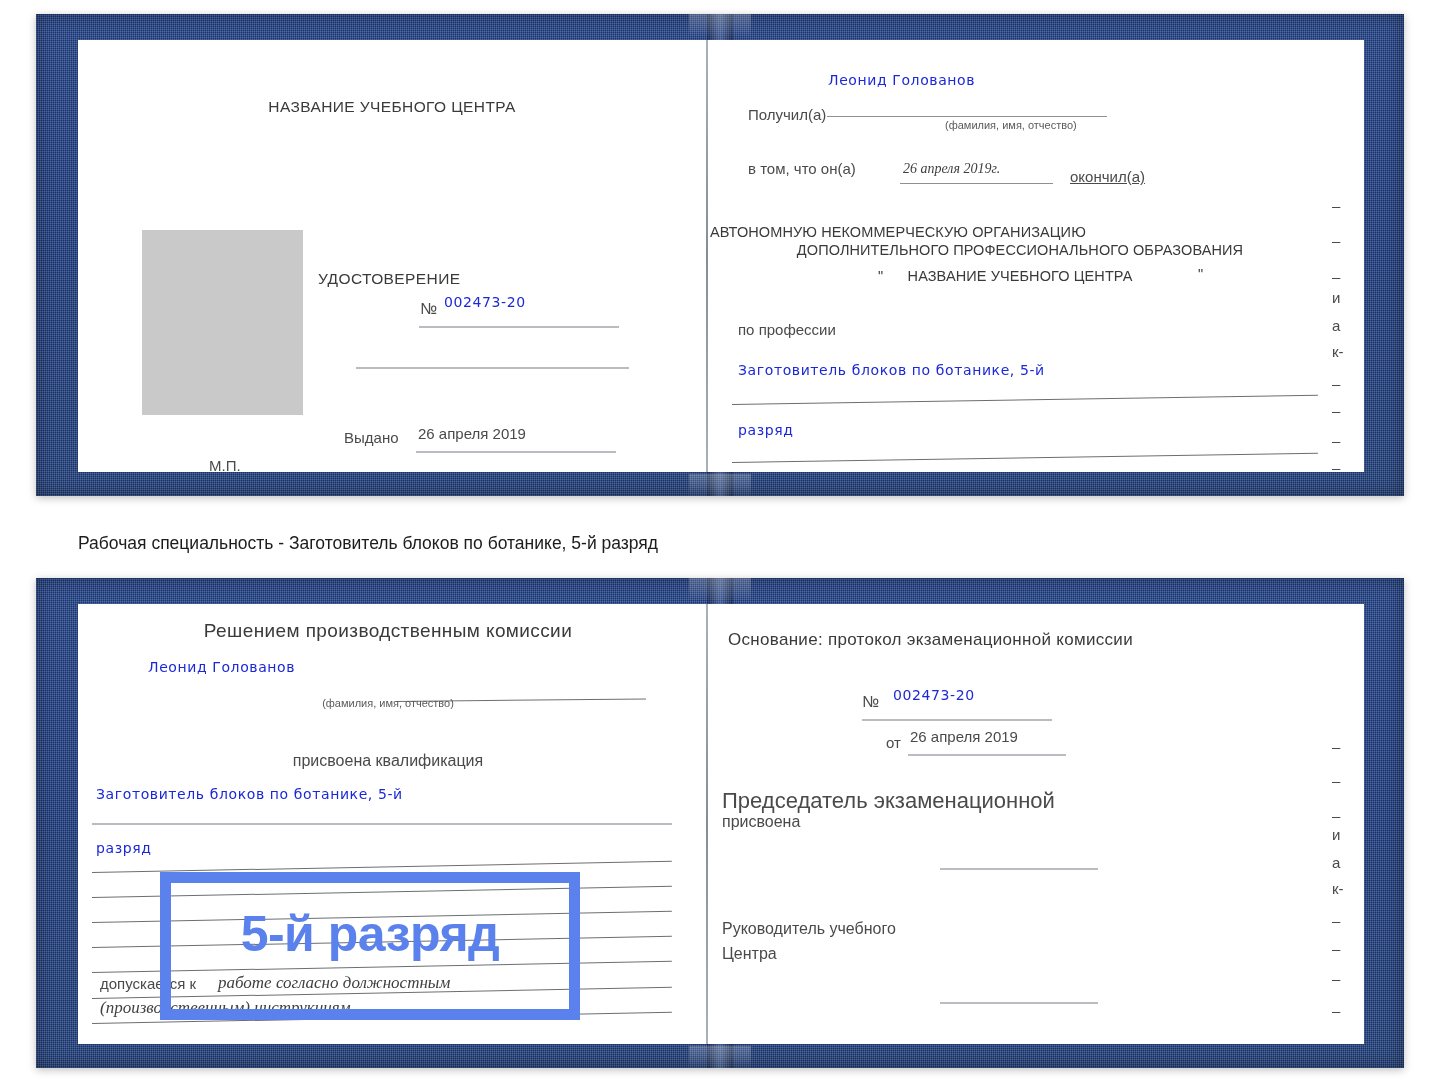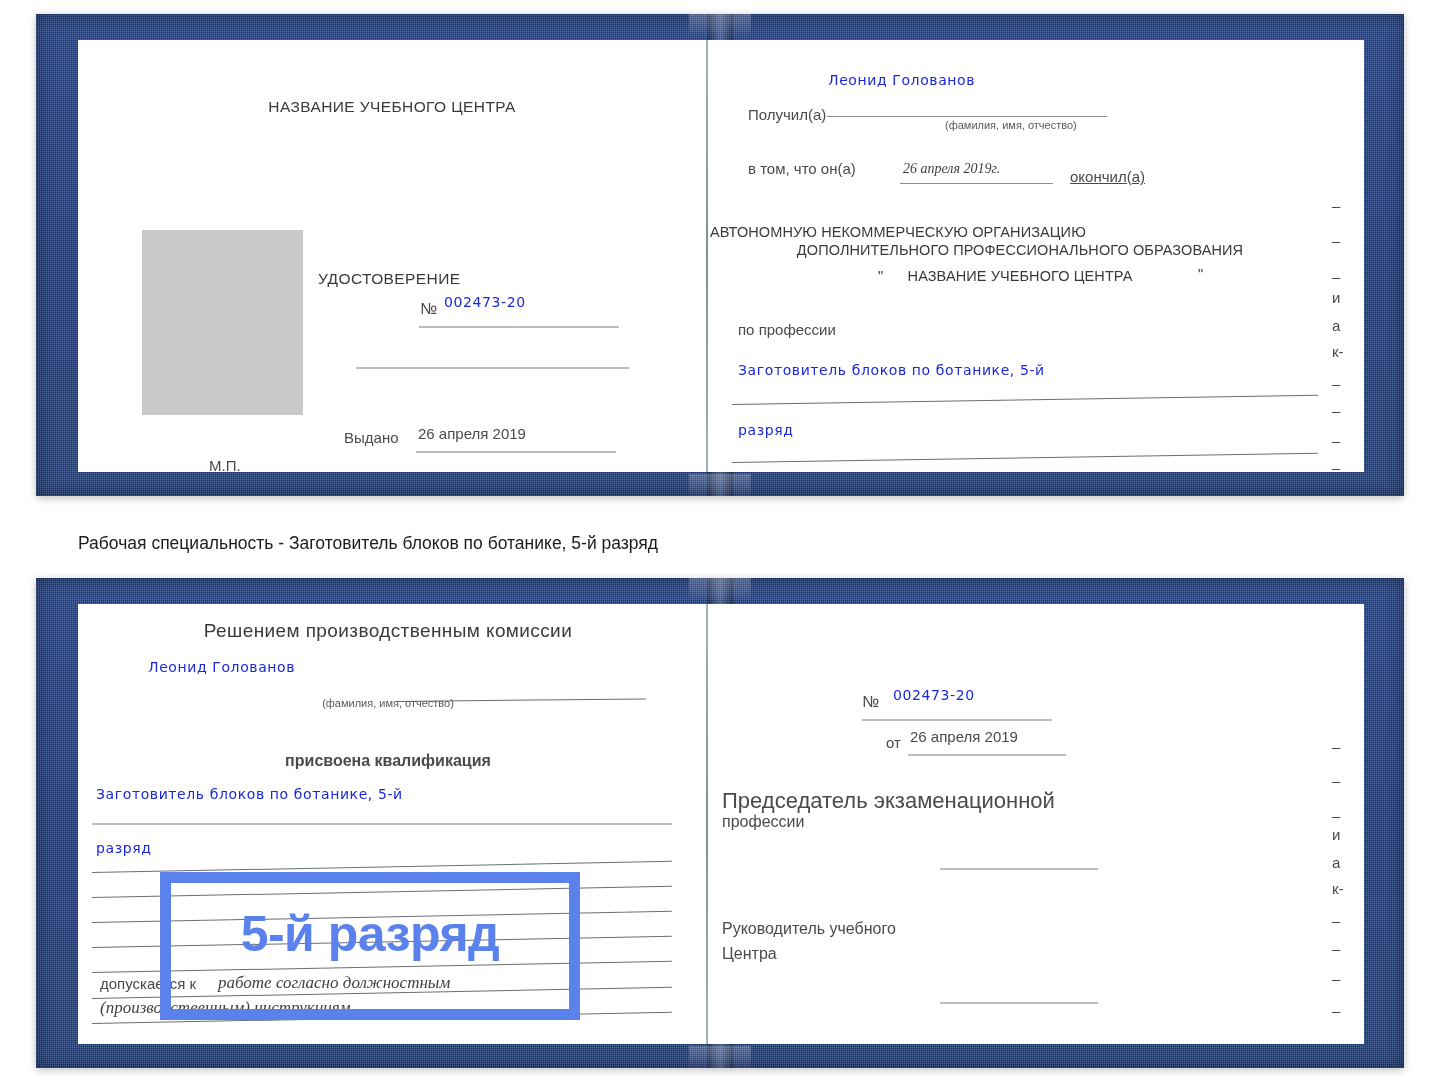--- a/index.html
+++ b/index.html
@@ -271,52 +271,53 @@
   <div class="paper">
     <div class="gutter"></div>
 
     <div class="page left">
       <div class="t" style="left:0;top:16px;width:620px;text-align:center;font-size:19px;color:#3a3a3a;letter-spacing:0.4px;">Решением производственным комиссии</div>
 
       <div class="t hand" style="left:70px;top:55px;">Леонид Голованов</div>
       <div class="tilt" style="left:318px;top:97px;width:250px;transform:rotate(-0.6deg);"></div>
       <div class="t small" style="left:0;top:93px;width:620px;text-align:center;">(фамилия, имя, отчество)</div>
 
-      <div class="t label" style="left:0;top:148px;width:620px;text-align:center;font-size:16px;font-weight:bold;">присвоена квалификация</div>
+      <div class="t label" style="left:0;top:148px;width:620px;text-align:center;font-size:16px;">присвоена квалификация</div>
 
       <div class="t hand" style="left:18px;top:182px;">Заготовитель блоков по ботанике, 5-й</div>
       <div class="rule" style="left:14px;top:219px;width:580px;"></div>
 
       <div class="t hand" style="left:18px;top:236px;">разряд</div>
 
       <div class="tilt" style="left:14px;top:268px;width:580px;transform:rotate(-1.1deg);"></div>
       <div class="tilt" style="left:14px;top:293px;width:580px;transform:rotate(-1.1deg);"></div>
       <div class="tilt" style="left:14px;top:318px;width:580px;transform:rotate(-1.1deg);"></div>
       <div class="tilt" style="left:14px;top:343px;width:580px;transform:rotate(-1.1deg);"></div>
       <div class="tilt" style="left:14px;top:368px;width:580px;transform:rotate(-1.1deg);"></div>
       <div class="tilt" style="left:14px;top:394px;width:580px;transform:rotate(-1.1deg);"></div>
       <div class="tilt" style="left:14px;top:419px;width:580px;transform:rotate(-1.1deg);"></div>
 
       <div class="t label" style="left:22px;top:371px;font-size:15px;">допускается к</div>
       <div class="t val-italic" style="left:140px;top:369px;font-size:17px;">работе согласно должностным</div>
       <div class="t val-italic" style="left:22px;top:394px;font-size:17px;">(производственным) инструкциям</div>
     </div>
 
     <div class="page right">
+      <div class="t" style="left:18px;top:26px;font-size:17px;color:#3a3a3a;letter-spacing:0.3px;">Основание: протокол экзаменационной комиссии</div>
 
       <div class="t label" style="left:152px;top:89px;font-size:16px;">№</div>
       <div class="t hand" style="left:183px;top:83px;">002473-20</div>
       <div class="rule" style="left:152px;top:115px;width:190px;"></div>
 
       <div class="t label" style="left:176px;top:130px;font-size:15px;">от</div>
       <div class="t val-print" style="left:200px;top:124px;">26 апреля 2019</div>
       <div class="rule" style="left:198px;top:150px;width:158px;"></div>
 
       <div class="t label" style="left:12px;top:184px;font-size:22px;">Председатель экзаменационной</div>
-      <div class="t label" style="left:12px;top:209px;font-size:16px;">профессии</div>
+      <div class="t label" style="left:12px;top:209px;font-size:16px;">присвоена</div>
       <div class="rule" style="left:230px;top:264px;width:158px;"></div>
 
       <div class="t label" style="left:12px;top:316px;font-size:16px;">Руководитель учебного</div>
       <div class="t label" style="left:12px;top:341px;font-size:16px;">Центра</div>
       <div class="rule" style="left:230px;top:398px;width:158px;"></div>
 
       <div class="edge-col">
         <span style="top:134px;">–</span>
         <span style="top:168px;">–</span>
         <span style="top:203px;">–</span>

